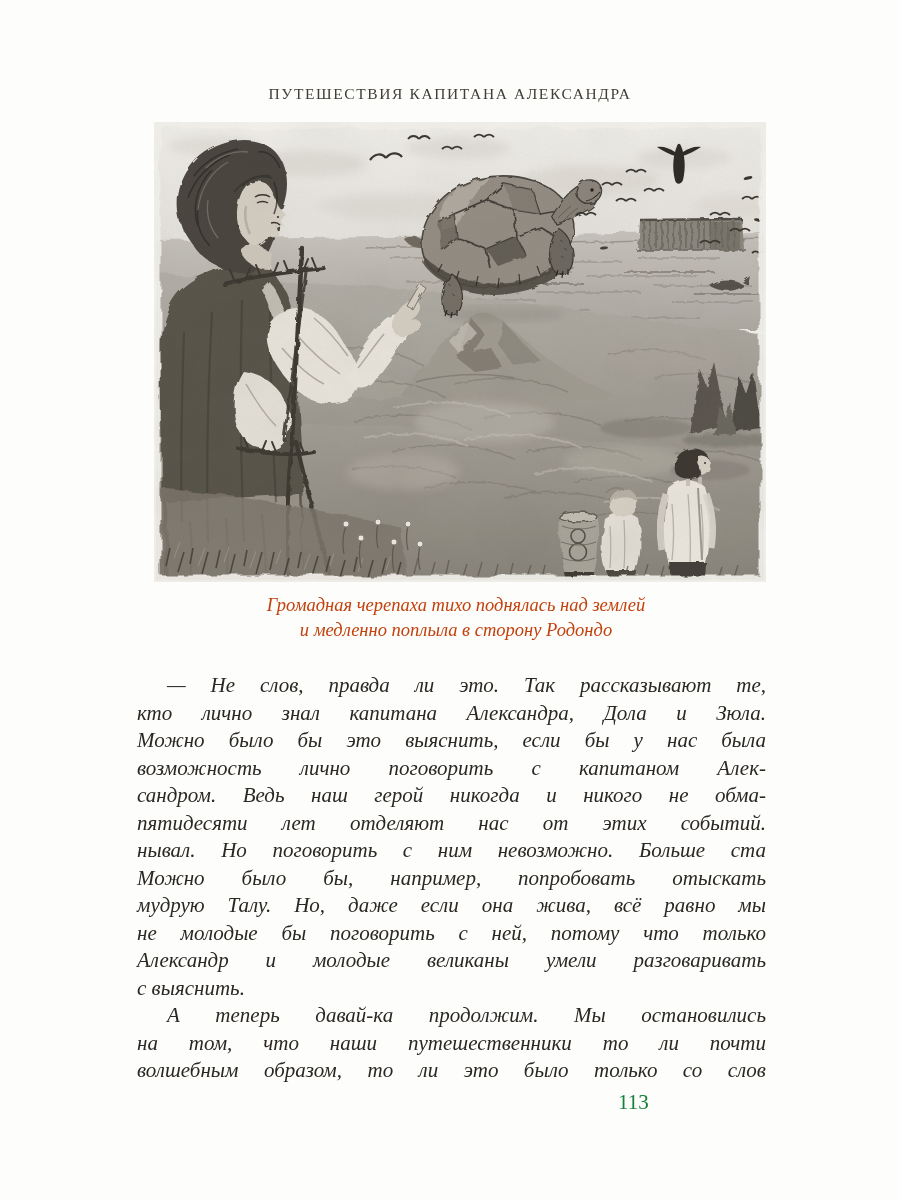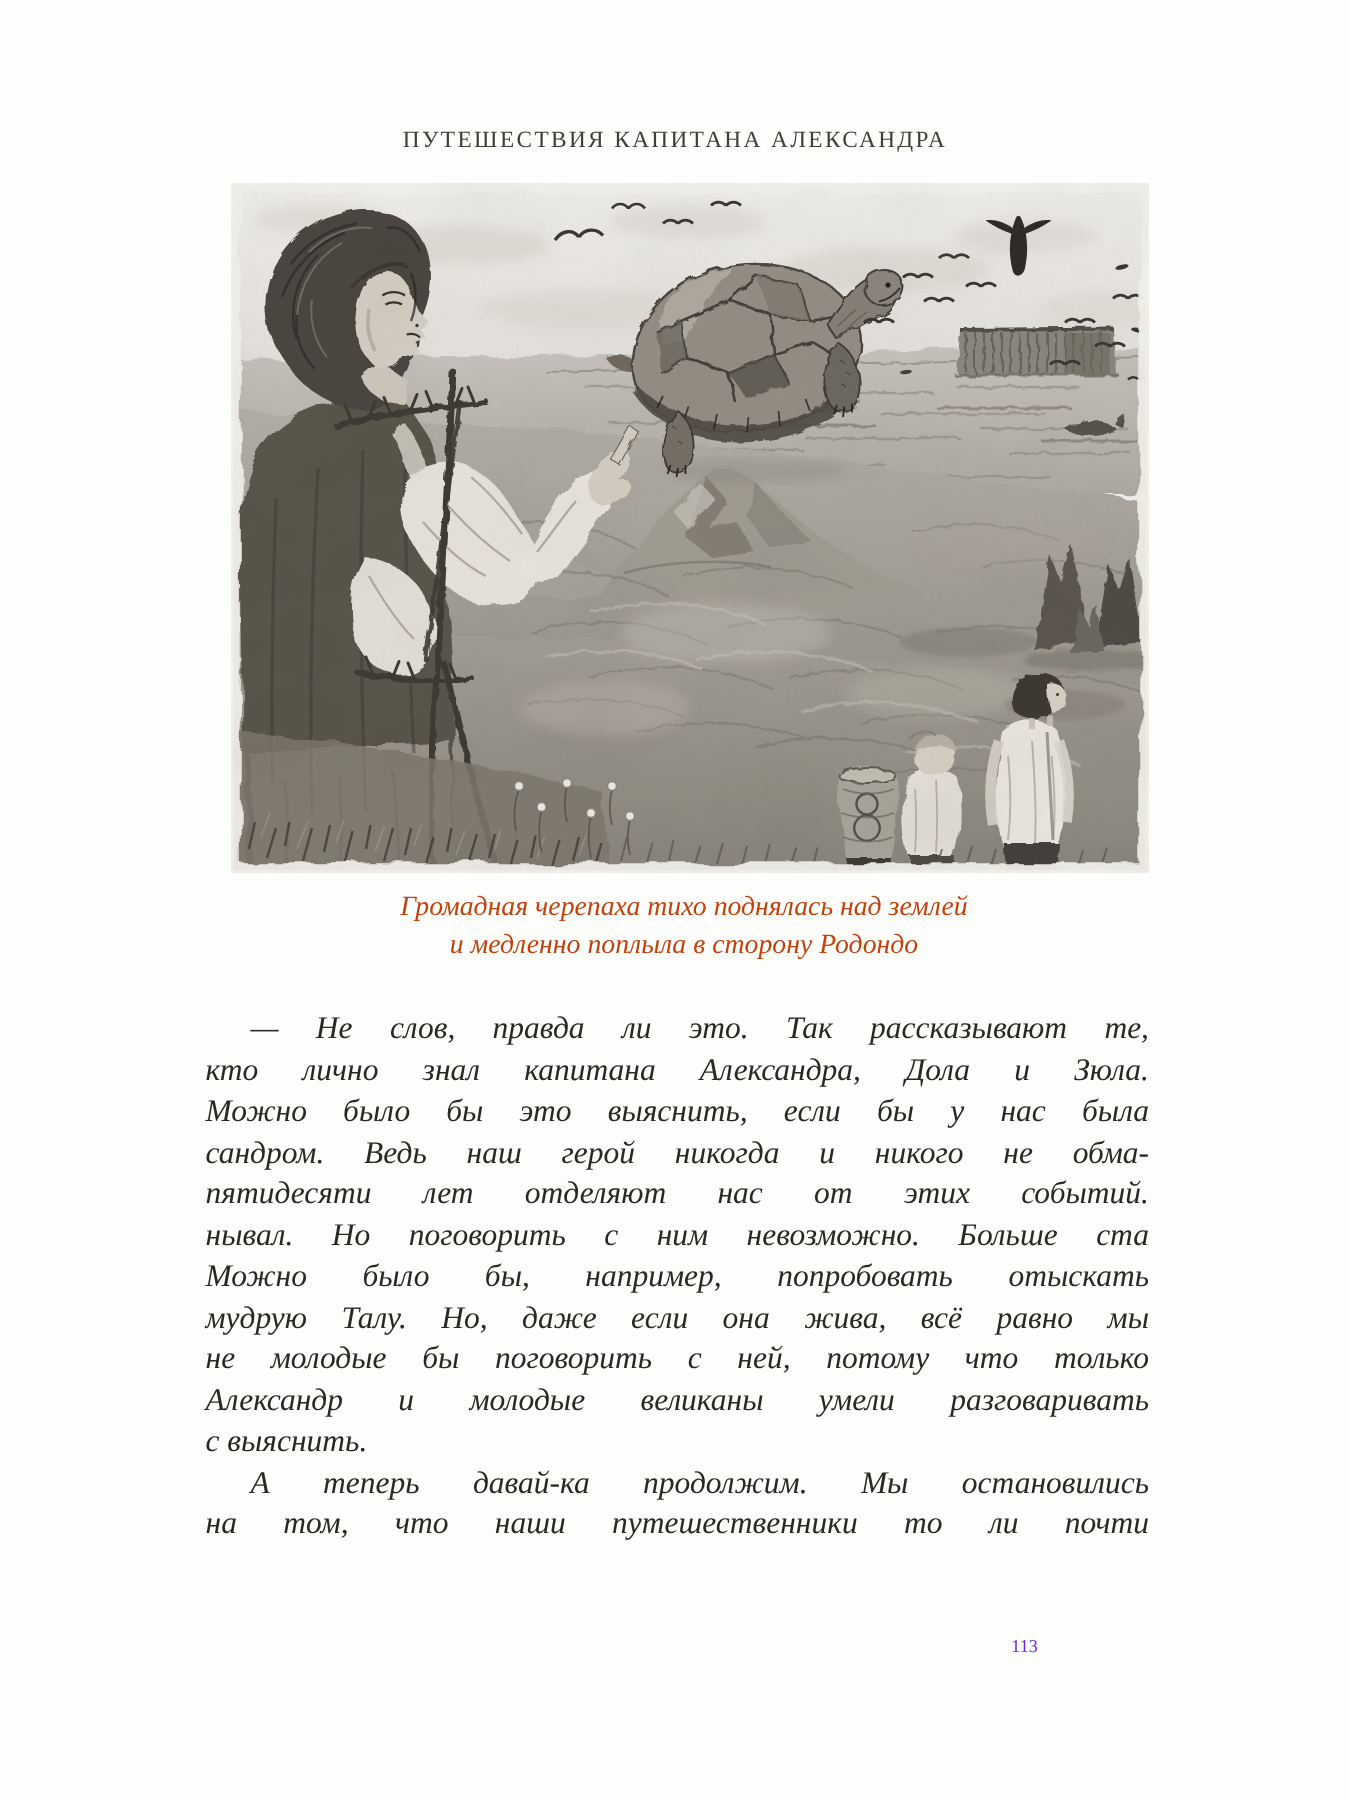--- a/index.html
+++ b/index.html
@@ -27,21 +27,21 @@
     font-style:italic;font-size:21px;color:#2b2823;
   }
   .bline{
     text-align:justify;text-align-last:justify;
     line-height:27.5px;
   }
   .bline.indent{text-indent:30px;}
   .bline.endline{text-align-last:left;}
   .folio{
     position:absolute;top:1090px;left:618px;width:130px;
-    text-align:center;font-size:12px;color:#6d28d9;
+    text-align:left;font-size:21px;color:#15803d;
   }
 </style>
 </head>
 <body>
 
 <div class="page">
 
   <div class="running-head">ПУТЕШЕСТВИЯ КАПИТАНА АЛЕКСАНДРА</div>
 
   <figure class="illus" style="margin:0">
@@ -297,27 +297,29 @@
 
   <div class="caption">
     <div>Громадная черепаха тихо поднялась над землей</div>
     <div>и медленно поплыла в сторону Родондо</div>
   </div>
 
   <div class="body-copy">
       <div class="bline indent">— Не слов, правда ли это. Так рассказывают те,</div>
       <div class="bline">кто лично знал капитана Александра, Дола и Зюла.</div>
       <div class="bline">Можно было бы это выяснить, если бы у нас была</div>
+      <div class="bline">возможность лично поговорить с капитаном Алек-</div>
       <div class="bline">сандром. Ведь наш герой никогда и никого не обма-</div>
       <div class="bline">пятидесяти лет отделяют нас от этих событий.</div>
       <div class="bline">нывал. Но поговорить с ним невозможно. Больше ста</div>
       <div class="bline">Можно было бы, например, попробовать отыскать</div>
       <div class="bline">мудрую Талу. Но, даже если она жива, всё равно мы</div>
       <div class="bline">не молодые бы поговорить с ней, потому что только</div>
       <div class="bline">Александр и молодые великаны умели разговаривать</div>
       <div class="bline endline">с выяснить.</div>
       <div class="bline indent">А теперь давай-ка продолжим. Мы остановились</div>
       <div class="bline">на том, что наши путешественники то ли почти</div>
+      <div class="bline">волшебным образом, то ли это было только со слов</div>
     </div>
 
   <div class="folio">113</div>
 
 </div>
 
 </body></html>

